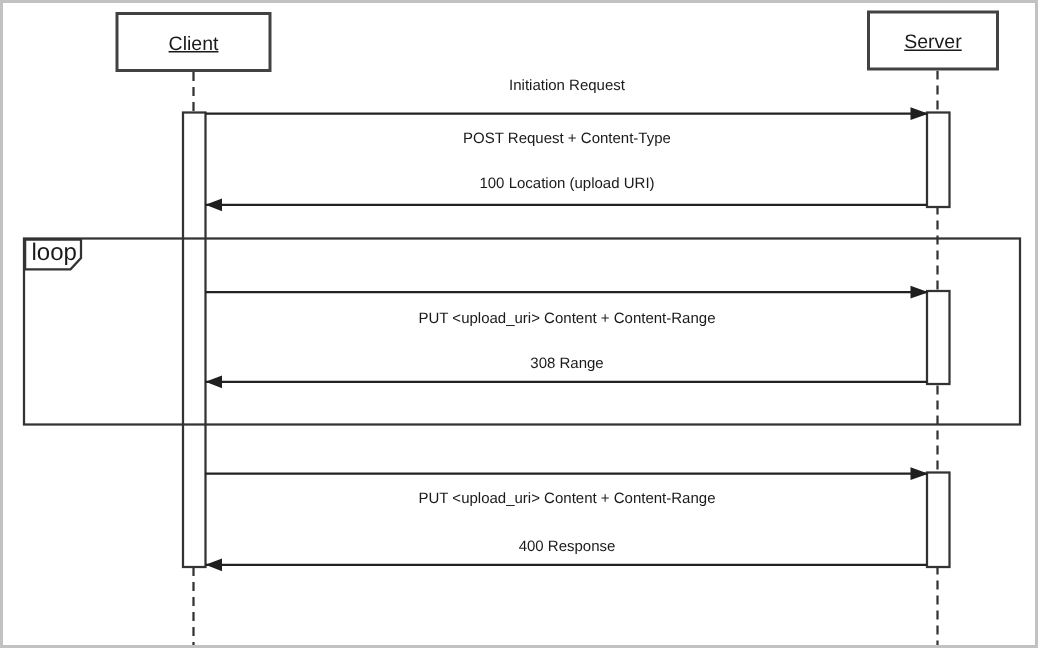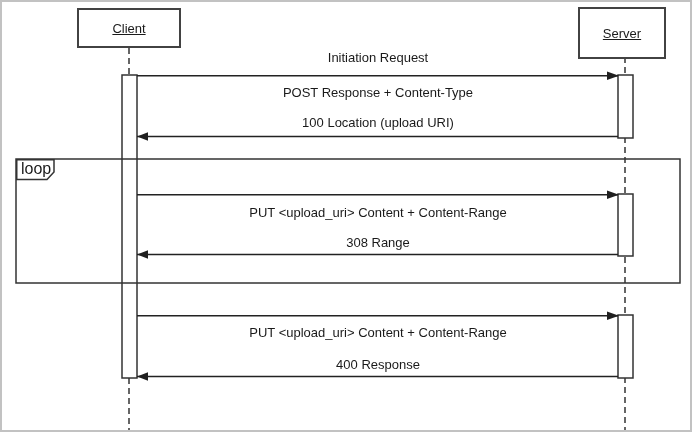--- a/index.html
+++ b/index.html
@@ -17,26 +17,26 @@
   .actor-box{
     position:absolute;
     box-sizing:border-box;
     border:2px solid #424242;
     background:#ffffff;
     display:flex;align-items:center;justify-content:center;
     font-size:13px;
   }
   .actor-box .actor-label{text-decoration:underline;}
   .client-box{left:75px;top:6px;width:104px;height:40px;}
-  .server-box{left:576px;top:5px;width:88px;height:52px;}
+  .server-box{left:576px;top:5px;width:88px;height:40px;}
   .msg-label{
     position:absolute;
     left:135px;width:482px;
     text-align:center;
-    font-size:13px;
+    font-size:10px;
     line-height:15px;
     white-space:nowrap;
   }
   .loop-label{
     position:absolute;
     left:19px;top:160px;
     font-size:16px;
     line-height:14px;
   }
 </style>
@@ -89,21 +89,21 @@
     <span class="actor-label">Client</span>
   </div>
   <div class="actor-box server-box">
     <span class="actor-label">Server</span>
   </div>
 
   <div class="loop-label">loop</div>
 
   <div class="msg-label" style="top:48px">Initiation Request</div>
 
-  <div class="msg-label" style="top:83px">POST Response + Content-Type</div>
+  <div class="msg-label" style="top:83px">POST Request + Content-Type</div>
 
   <div class="msg-label" style="top:113px">100 Location (upload URI)</div>
 
 
   <div class="msg-label" style="top:203px">PUT &lt;upload_uri&gt; Content + Content-Range</div>
 
   <div class="msg-label" style="top:233px">308 Range</div>
 
 
   <div class="msg-label" style="top:323px">PUT &lt;upload_uri&gt; Content + Content-Range</div>

